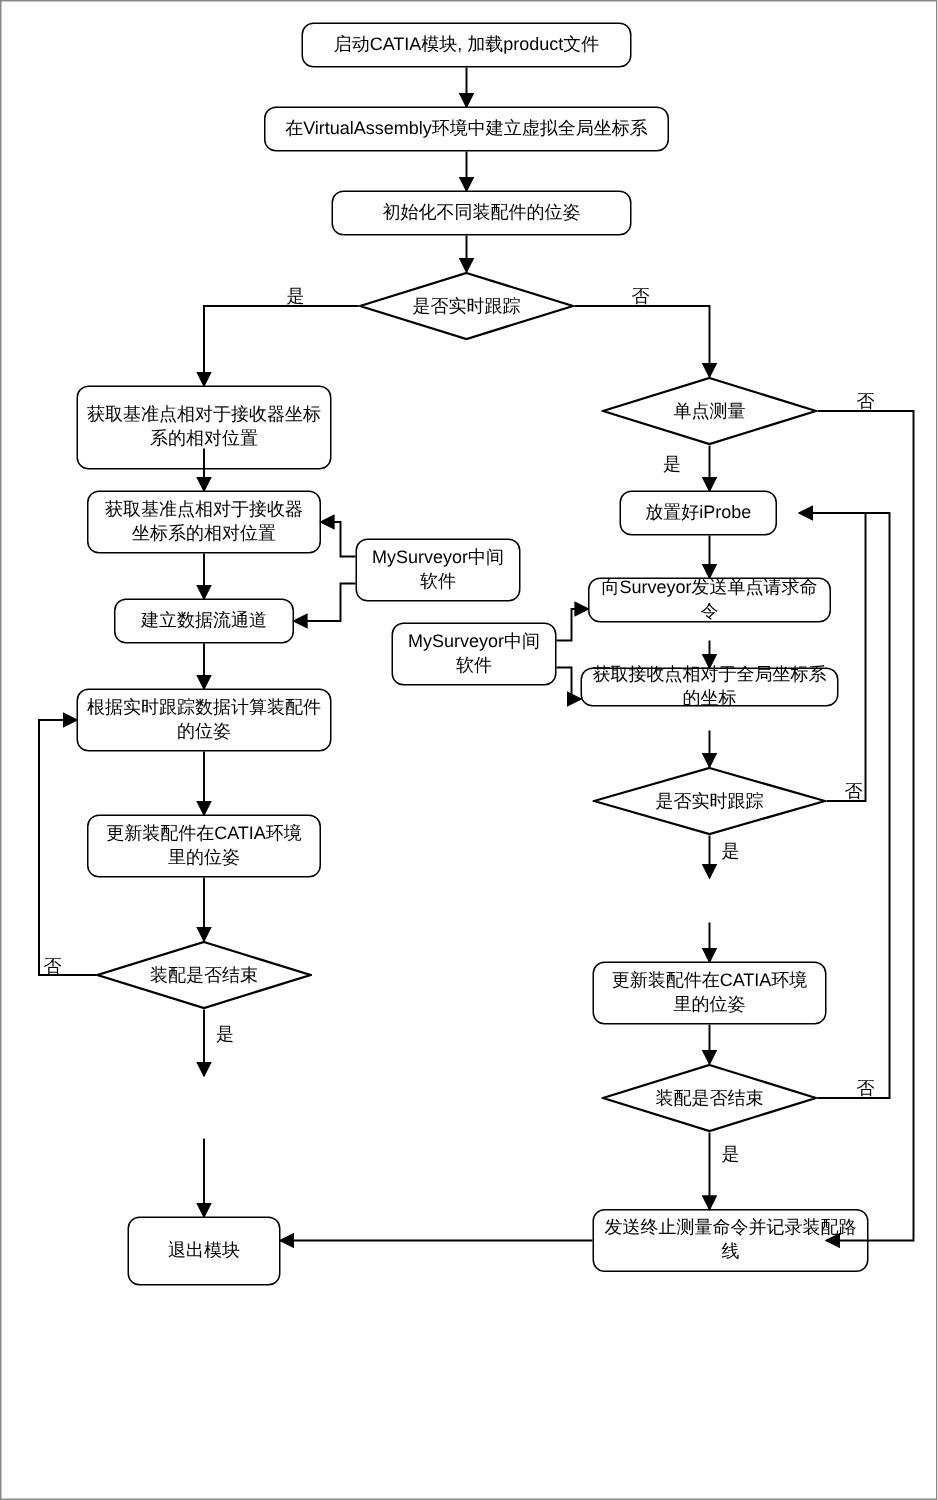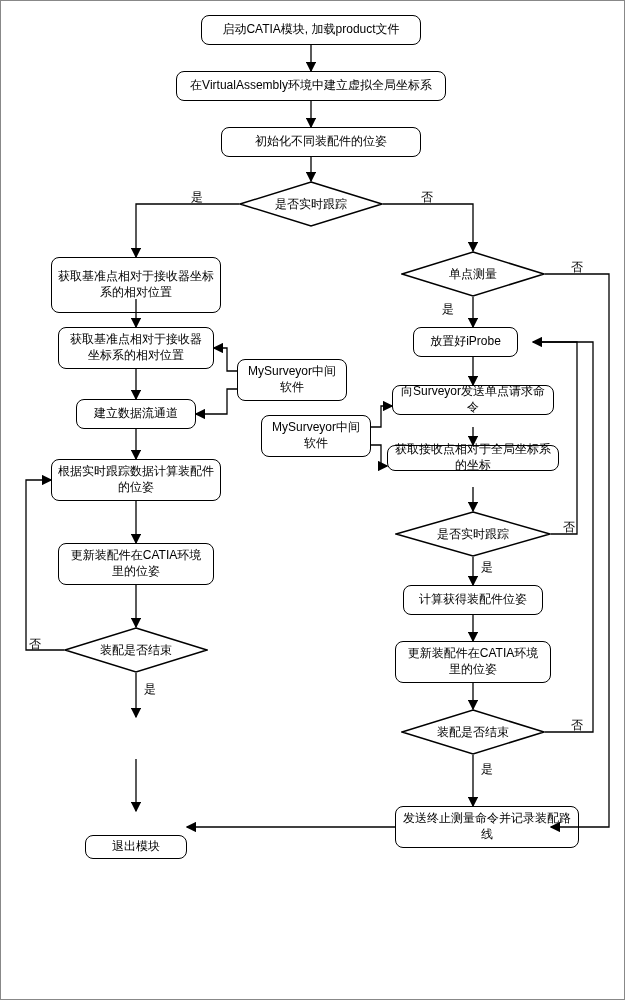--- a/index.html
+++ b/index.html
@@ -87,21 +87,21 @@
   <div class="box" style="left:50px;top:458px;width:170px;height:42px">根据实时跟踪数据计算装配件的位姿</div>
   <div class="box" style="left:57px;top:542px;width:156px;height:42px">更新装配件在CATIA环境里的位姿</div>
 
   <div class="diamond" style="left:63px;top:626px;width:144px;height:46px">
     <svg viewBox="0 0 144 46">
         <polygon points="72,1 143,23 72,45 1,23" fill="#fff" stroke="#000" stroke-width="1.5"></polygon>
       </svg>
     <div class="dlabel">装配是否结束</div>
   </div>
 
-  <div class="box" style="left:84px;top:834px;width:102px;height:24px">退出模块</div>
+  <div class="box" style="left:84px;top:810px;width:102px;height:46px">退出模块</div>
 
   <div class="box" style="left:236px;top:358px;width:110px;height:42px">MySurveyor中间软件</div>
 
   <div class="diamond" style="left:400px;top:250px;width:144px;height:46px">
     <svg viewBox="0 0 144 46">
         <polygon points="72,1 143,23 72,45 1,23" fill="#fff" stroke="#000" stroke-width="1.5"></polygon>
       </svg>
     <div class="dlabel">单点测量</div>
   </div>
 
@@ -111,21 +111,20 @@
 
   <div class="box" style="left:260px;top:414px;width:110px;height:42px">MySurveyor中间软件</div>
 
   <div class="diamond" style="left:394px;top:510px;width:156px;height:46px">
     <svg viewBox="0 0 156 46">
         <polygon points="78,1 155,23 78,45 1,23" fill="#fff" stroke="#000" stroke-width="1.5"></polygon>
       </svg>
     <div class="dlabel">是否实时跟踪</div>
   </div>
 
-  <div class="box" style="left:402px;top:584px;width:140px;height:30px">计算获得装配件位姿</div>
   <div class="box" style="left:394px;top:640px;width:156px;height:42px">更新装配件在CATIA环境里的位姿</div>
 
   <div class="diamond" style="left:400px;top:708px;width:144px;height:46px">
     <svg viewBox="0 0 144 46">
         <polygon points="72,1 143,23 72,45 1,23" fill="#fff" stroke="#000" stroke-width="1.5"></polygon>
       </svg>
     <div class="dlabel">装配是否结束</div>
   </div>
 
   <div class="box" style="left:394px;top:805px;width:184px;height:42px">发送终止测量命令并记录装配路线</div>

